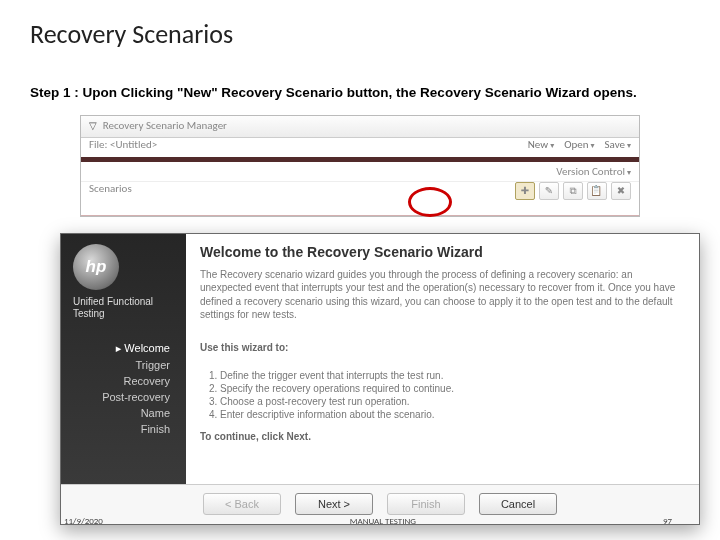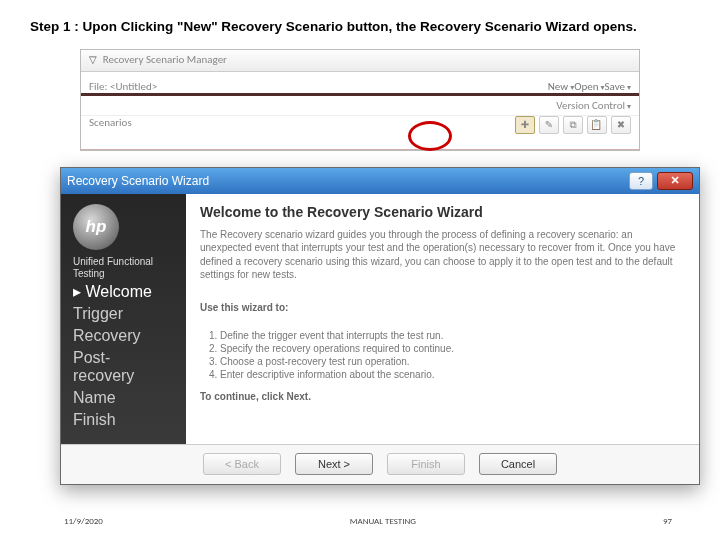--- a/index.html
+++ b/index.html
@@ -17,22 +17,22 @@
     width: 560px; margin: 0 auto; border: 1px solid #bbb; background: #fff;
     font-family: Tahoma, Calibri, Arial, sans-serif; color: #888; font-size: 11px;
     filter: saturate(0.4);
   }
   .rsm-titlebar {
     height: 22px; line-height: 22px; background: linear-gradient(#fdfdfd,#ececec);
     border-bottom: 1px solid #ccc; padding: 0 8px; display: flex; align-items: center; gap: 6px;
   }
   .rsm-titlebar .dd { color:#555; font-size:10px; }
   .rsm-top {
-    height: 24px; display: flex; align-items: flex-end; border-bottom: 3px solid #7f1d1d;
-    padding: 0 8px; justify-content: flex-end;
+    height: 24px; display: flex; align-items: flex-start; border-bottom: 5px solid #7f1d1d;
+    padding: 0 8px; gap: 10px; justify-content: flex-end;
   }
   .rsm-top .file { margin-right: auto; }
   .rsm-top .btn { color:#777; }
   .rsm-top .tri { font-size:8px; color:#888; margin-left:2px;}
   .rsm-row2 { height: 20px; display:flex; align-items:center; justify-content:flex-end; padding:0 8px; border-bottom:1px solid #eee; }
   .rsm-row2 .tri { font-size:8px; margin-left:2px;}
   .rsm-body { display:flex; align-items:flex-start; height: 34px; padding: 0 8px; border-bottom:1px solid #fca5a5; }
   .rsm-body .lbl { flex: 0 0 80px; }
   .rsm-body .spacer { flex:1; }
   .rsm-icons { display:flex; gap:4px; align-items:center; }
@@ -65,21 +65,21 @@
     border:1px solid #7aa4cc; border-radius:3px; color:#2a5a88; display:flex; align-items:center; justify-content:center;
     font-size:11px; margin-right:4px;
   }
   .wiz-body { display:flex; min-height: 250px; }
   .wiz-side {
     width: 125px; background: linear-gradient(180deg,#262626 0%, #3a3a3a 100%);
     color: #e6e6e6; padding: 10px 16px 10px 12px;
   }
   .wiz-side .logo-box { width: 46px; height: 46px; background: radial-gradient(circle at 40% 35%, #d8d8d8 0%, #777 70%, #444 100%); border-radius: 50%; display:flex; align-items:center; justify-content:center;}
   .wiz-side .uft { margin-top:6px; font-size: 10px; color:#ddd; line-height:1.2; }
-  .wiz-side .nav { font-size: 16px; }
+  .wiz-side .nav { margin-top: 20px; font-size: 11px; text-align: right; }
   .wiz-side .nav div { padding: 2px 0; color:#ccc; }
   .wiz-side .nav .sel { color:#fff; }
   .wiz-side .nav .sel::before { content:"▸ "; color:#fff; }
 
   .wiz-main { flex:1; padding: 10px 14px 6px 14px; color:#555; }
   .wiz-main h3 { font-size: 14px; color:#333; font-weight: bold; margin-bottom: 8px; }
   .wiz-main p { font-size: 10px; line-height: 1.35; color:#777; margin-bottom: 20px; }
   .wiz-main .subhead { font-size: 10px; font-weight:bold; color:#666; margin: 6px 0 16px; }
   .wiz-main ol { list-style: decimal; margin-left: 20px; }
   .wiz-main ol li { font-size: 10px; color:#777; padding: 1px 0; }
@@ -99,20 +99,21 @@
   .footer {
     position: absolute; bottom: 14px; left: 0; right: 0;
     display:flex; justify-content: space-between; padding: 0 48px 0 64px;
     font-size: 9px; color:#444; font-family: Calibri, Arial, sans-serif;
   }
 </style>
 </head>
 <body>
 
 <div class="slide">
+  <div class="title">Recovery Scenarios</div>
   <div class="step-text">Step 1 : Upon Clicking "New" Recovery Scenario button, the Recovery Scenario Wizard opens.</div>
 
   <div class="app-area">
 
     <div class="rsm">
       <div class="rsm-titlebar">
         <span class="dd">▽</span>
         <span>Recovery Scenario Manager</span>
       </div>
       <div class="rsm-top">
@@ -136,26 +137,20 @@
           <span class="tb-btn">⧉</span>
           <span class="tb-btn">📋</span>
           <span class="tb-btn">✖</span>
         </span>
       </div>
     </div>
 
     <div class="red-circle"></div>
 
     <div class="wizard">
-      <div class="wiz-titlebar">
-        <span>Recovery Scenario Wizard</span>
-        <span class="spacer"></span>
-        <span class="wiz-help">?</span>
-        <span class="wiz-close">✕</span>
-      </div>
       <div class="wiz-body">
         <div class="wiz-side">
           <div class="logo-box">
             <span style="font-style:italic;font-weight:bold;color:#fff;font-size:17px;">hp</span>
           </div>
           <div class="uft">
             <div>Unified Functional</div>
             <div>Testing</div>
           </div>
           <div class="nav">

